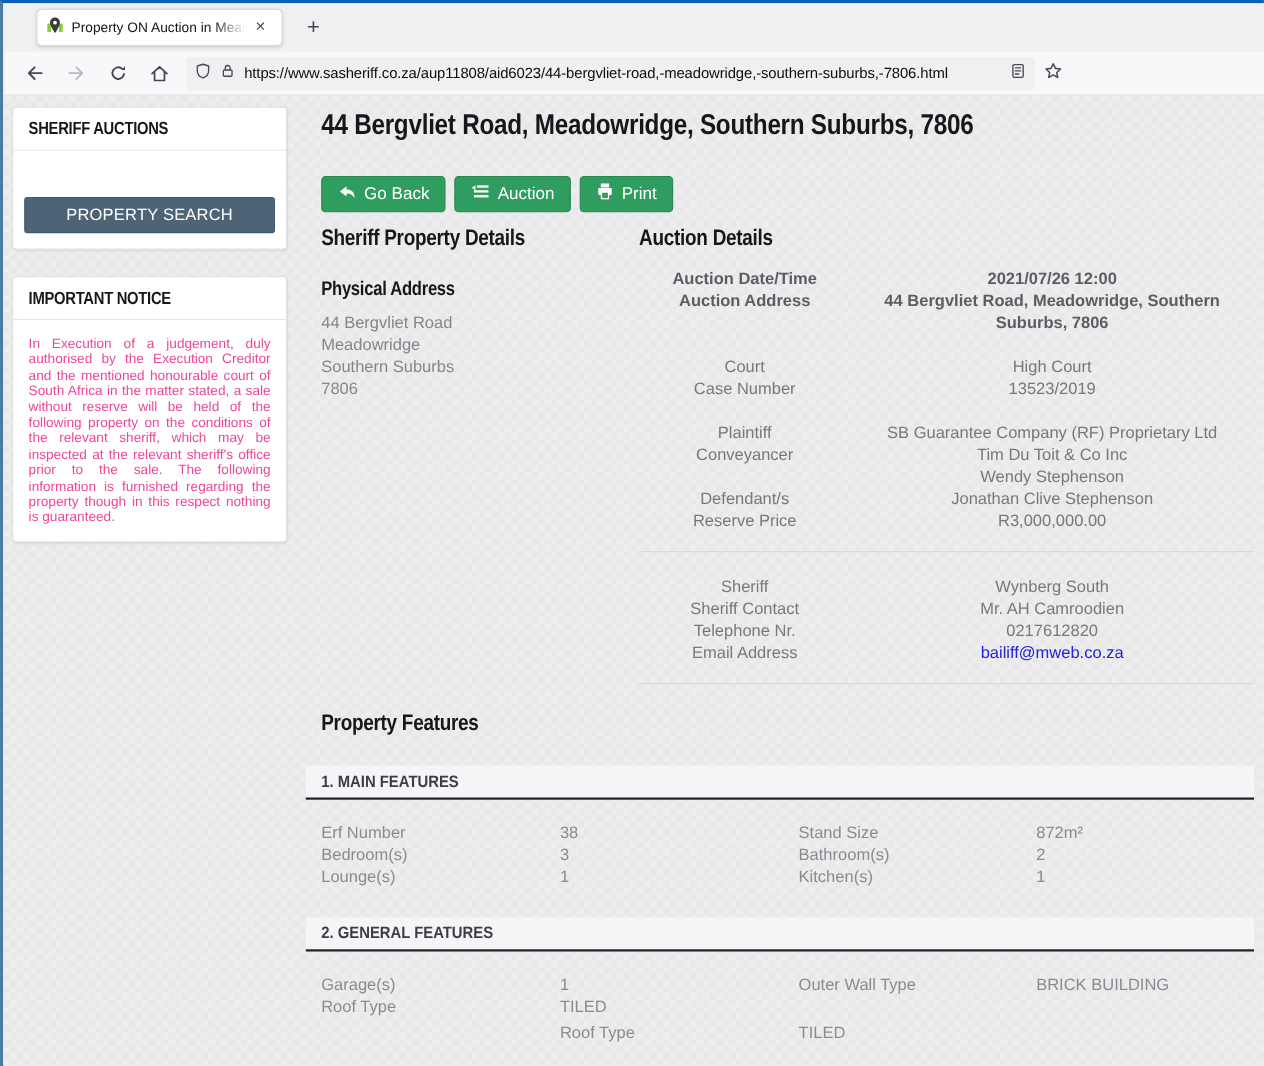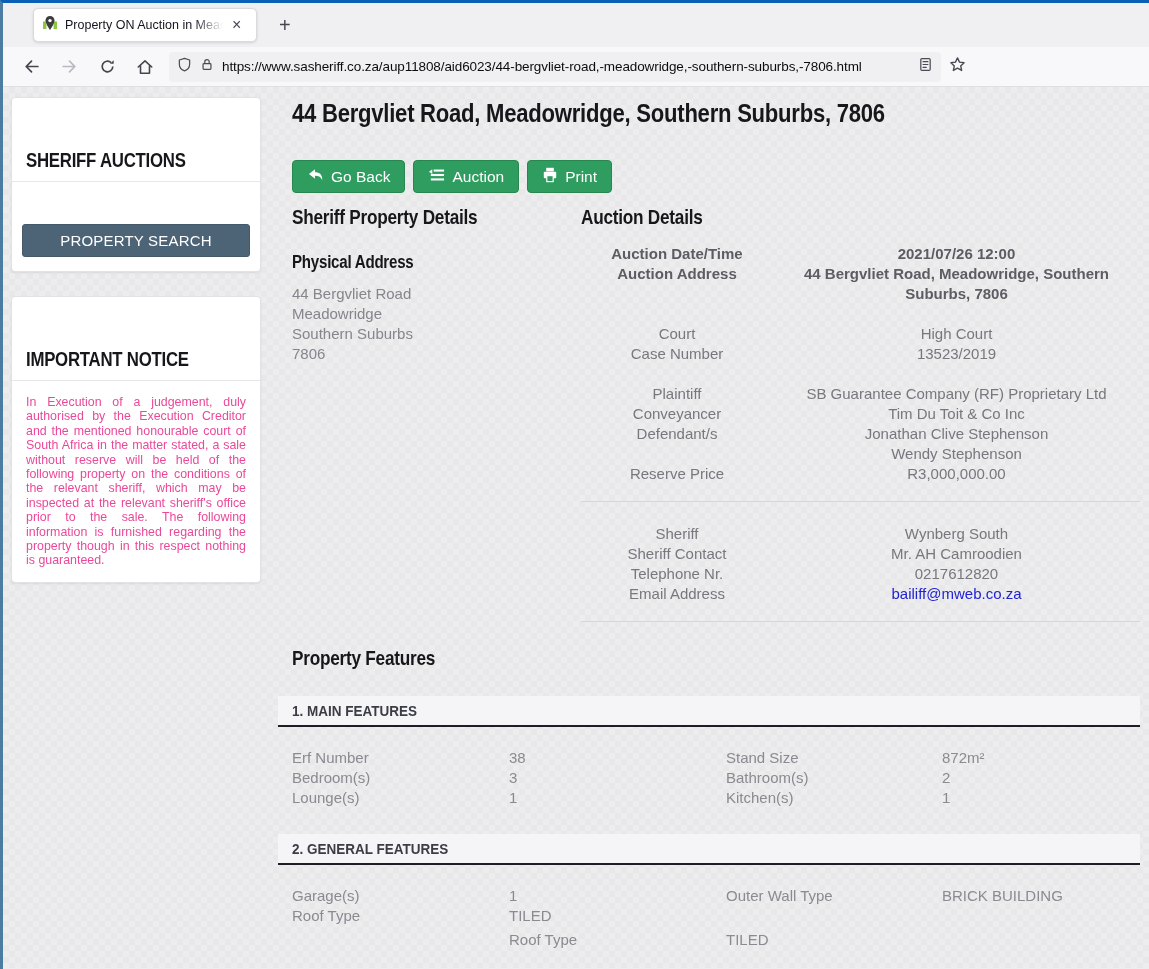--- a/index.html
+++ b/index.html
@@ -31,21 +31,21 @@
       linear-gradient(45deg,#e8e8ea 25%,transparent 25%,transparent 75%,#e8e8ea 75%),
       linear-gradient(45deg,#e8e8ea 25%,transparent 25%,transparent 75%,#e8e8ea 75%);
     background-size:12px 12px; background-position:0 0,6px 6px; }
 
   .cond { display:inline-block; transform:scaleX(.84); transform-origin:0 60%; font-weight:700; letter-spacing:-.3px; color:#17171b; white-space:nowrap; }
 
   
   .sidebar { position:absolute; left:8px; top:10px; width:250px; }
   .card { background:#fff; border:1px solid #e2e2e6; border-radius:4px; box-shadow:0 1px 2px rgba(0,0,0,.08); }
   .card + .card { margin-top:24px; }
-  .card-header { padding:11px 14px 9px; border-bottom:1px solid #e7e7ea; font-size:20px;margin-top:40px; }
+  .card-header { padding:11px 14px 9px; border-bottom:1px solid #e7e7ea; font-size:16px; }
   .card-body { padding:13px 10px 14px; }
   .search-btn { display:block; width:100%; height:33px; background:#4d6477; color:#fff; border:1px solid #44596a;
                 border-radius:3px; font-size:15px; font-family:"Liberation Sans",sans-serif; letter-spacing:.2px; cursor:pointer;margin-top:29px; }
   .notice-body { padding:14px; font-size:12.4px; line-height:14.4px; color:#ec4899; text-align:justify; }
 
   
   .main { position:absolute; left:275px; right:9px; top:0; }
   .indent { margin-left:14px; }
   h1 .cond { font-size:26px; transform:scaleX(.85); }
   .h2 { font-size:20.5px; }
@@ -247,26 +247,26 @@
             <div class="ad-gap"></div>
             <div class="ad-row">
               <span class="lbl">Plaintiff</span>
               <span class="val">SB Guarantee Company (RF) Proprietary Ltd</span>
             </div>
             <div class="ad-row">
               <span class="lbl">Conveyancer</span>
               <span class="val">Tim Du Toit &amp; Co Inc</span>
             </div>
             <div class="ad-row">
+              <span class="lbl"></span>
+              <span class="val">Wendy Stephenson</span>
+            </div>
+            <div class="ad-row">
               <span class="lbl">Defendant/s</span>
               <span class="val">Jonathan Clive Stephenson</span>
-            </div>
-            <div class="ad-row">
-              <span class="lbl"></span>
-              <span class="val">Wendy Stephenson</span>
             </div>
             <div class="ad-row">
               <span class="lbl">Reserve Price</span>
               <span class="val">R3,000,000.00</span>
             </div>
             <hr class="ad-divider">
             <div class="ad-row">
               <span class="lbl">Sheriff</span>
               <span class="val">Wynberg South</span>
             </div>

